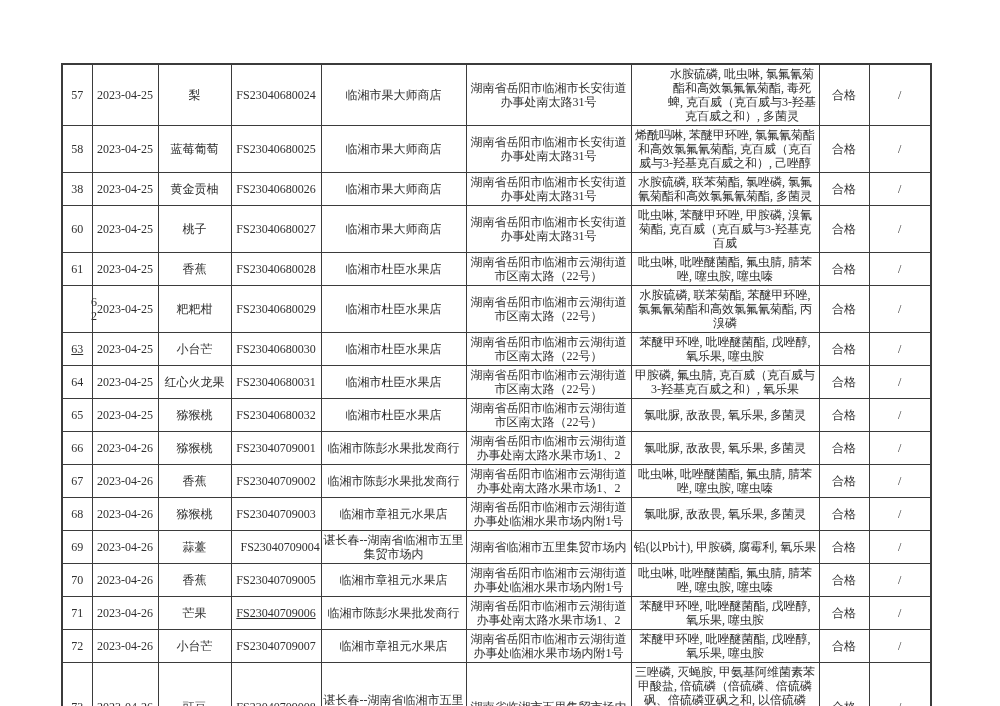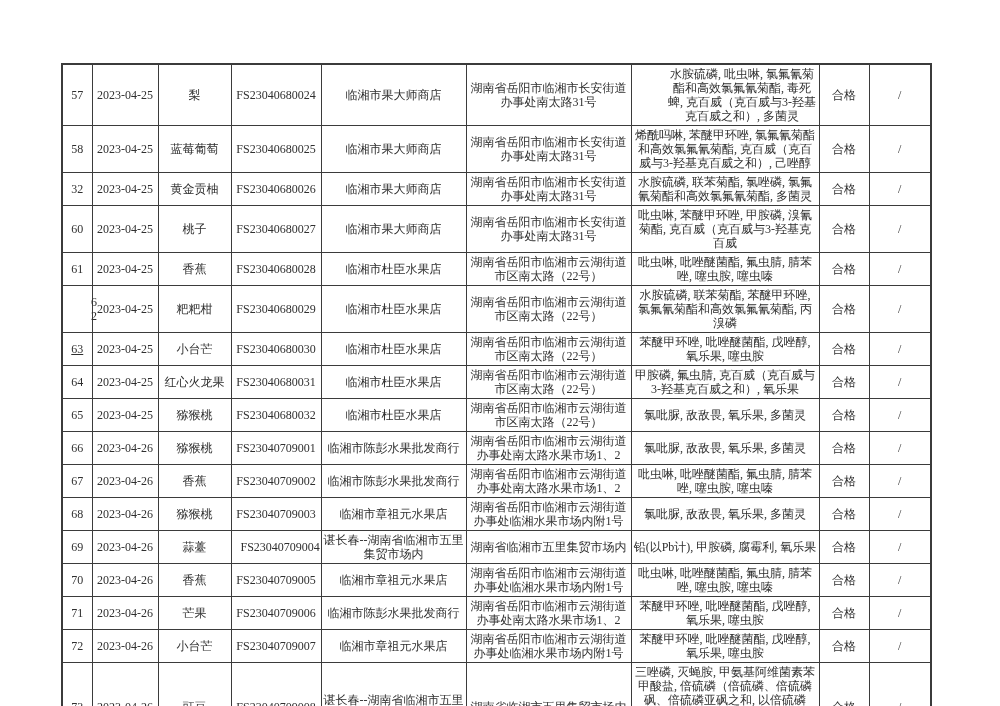--- a/index.html
+++ b/index.html
@@ -74,21 +74,21 @@
       <td class="cell-date" style="border-color: rgb(59, 59, 59);">2023-04-25</td>
       <td class="cell-sample" style="border-color: rgb(59, 59, 59);">蓝莓葡萄</td>
       <td class="cell-code" style="border-color: rgb(59, 59, 59);">FS23040680025</td>
       <td class="cell-store" style="border-color: rgb(59, 59, 59);">临湘市果大师商店</td>
       <td class="cell-address" style="border-color: rgb(59, 59, 59);">湖南省岳阳市临湘市长安街道办事处南太路31号</td>
       <td class="cell-pesticides" style="border-color: rgb(59, 59, 59);">烯酰吗啉, 苯醚甲环唑, 氯氟氰菊酯和高效氯氟氰菊酯, 克百威（克百威与3-羟基克百威之和）, 己唑醇</td>
       <td class="cell-result" style="border-color: rgb(59, 59, 59);">合格</td>
       <td class="cell-remark" style="border-color: rgb(59, 59, 59);">/</td>
     </tr>
         <tr>
-      <td class="cell-no" style="border-color: rgb(59, 59, 59);">32</td>
+      <td class="cell-no" style="border-color: rgb(59, 59, 59);">38</td>
       <td class="cell-date" style="border-color: rgb(59, 59, 59);">2023-04-25</td>
       <td class="cell-sample" style="border-color: rgb(59, 59, 59);">黄金贡柚</td>
       <td class="cell-code" style="border-color: rgb(59, 59, 59);">FS23040680026</td>
       <td class="cell-store" style="border-color: rgb(59, 59, 59);">临湘市果大师商店</td>
       <td class="cell-address" style="border-color: rgb(59, 59, 59);">湖南省岳阳市临湘市长安街道办事处南太路31号</td>
       <td class="cell-pesticides" style="border-color: rgb(59, 59, 59);">水胺硫磷, 联苯菊酯, 氯唑磷, 氯氟氰菊酯和高效氯氟氰菊酯, 多菌灵</td>
       <td class="cell-result" style="border-color: rgb(59, 59, 59);">合格</td>
       <td class="cell-remark" style="border-color: rgb(59, 59, 59);">/</td>
     </tr>
         <tr>
@@ -209,21 +209,21 @@
       <td class="cell-store" style="border-color: rgb(59, 59, 59);">临湘市章祖元水果店</td>
       <td class="cell-address" style="border-color: rgb(59, 59, 59);">湖南省岳阳市临湘市云湖街道办事处临湘水果市场内附1号</td>
       <td class="cell-pesticides" style="border-color: rgb(59, 59, 59);">吡虫啉, 吡唑醚菌酯, 氟虫腈, 腈苯唑, 噻虫胺, 噻虫嗪</td>
       <td class="cell-result" style="border-color: rgb(59, 59, 59);">合格</td>
       <td class="cell-remark" style="border-color: rgb(59, 59, 59);">/</td>
     </tr>
         <tr>
       <td class="cell-no" style="border-color: rgb(59, 59, 59);">71</td>
       <td class="cell-date" style="border-color: rgb(59, 59, 59);">2023-04-26</td>
       <td class="cell-sample" style="border-color: rgb(59, 59, 59);">芒果</td>
-      <td class="cell-code" style="border-color: rgb(59, 59, 59);">FS23040709006</td>
+      <td class="cell-code" style="border-color: rgb(59, 59, 59); text-decoration: underline;">FS23040709006</td>
       <td class="cell-store" style="border-color: rgb(59, 59, 59);">临湘市陈彭水果批发商行</td>
       <td class="cell-address" style="border-color: rgb(59, 59, 59);">湖南省岳阳市临湘市云湖街道办事处南太路水果市场1、2</td>
       <td class="cell-pesticides" style="border-color: rgb(59, 59, 59);">苯醚甲环唑, 吡唑醚菌酯, 戊唑醇, 氧乐果, 噻虫胺</td>
       <td class="cell-result" style="border-color: rgb(59, 59, 59);">合格</td>
       <td class="cell-remark" style="border-color: rgb(59, 59, 59);">/</td>
     </tr>
         <tr>
       <td class="cell-no" style="border-color: rgb(59, 59, 59);">72</td>
       <td class="cell-date" style="border-color: rgb(59, 59, 59);">2023-04-26</td>
       <td class="cell-sample" style="border-color: rgb(59, 59, 59);">小台芒</td>

